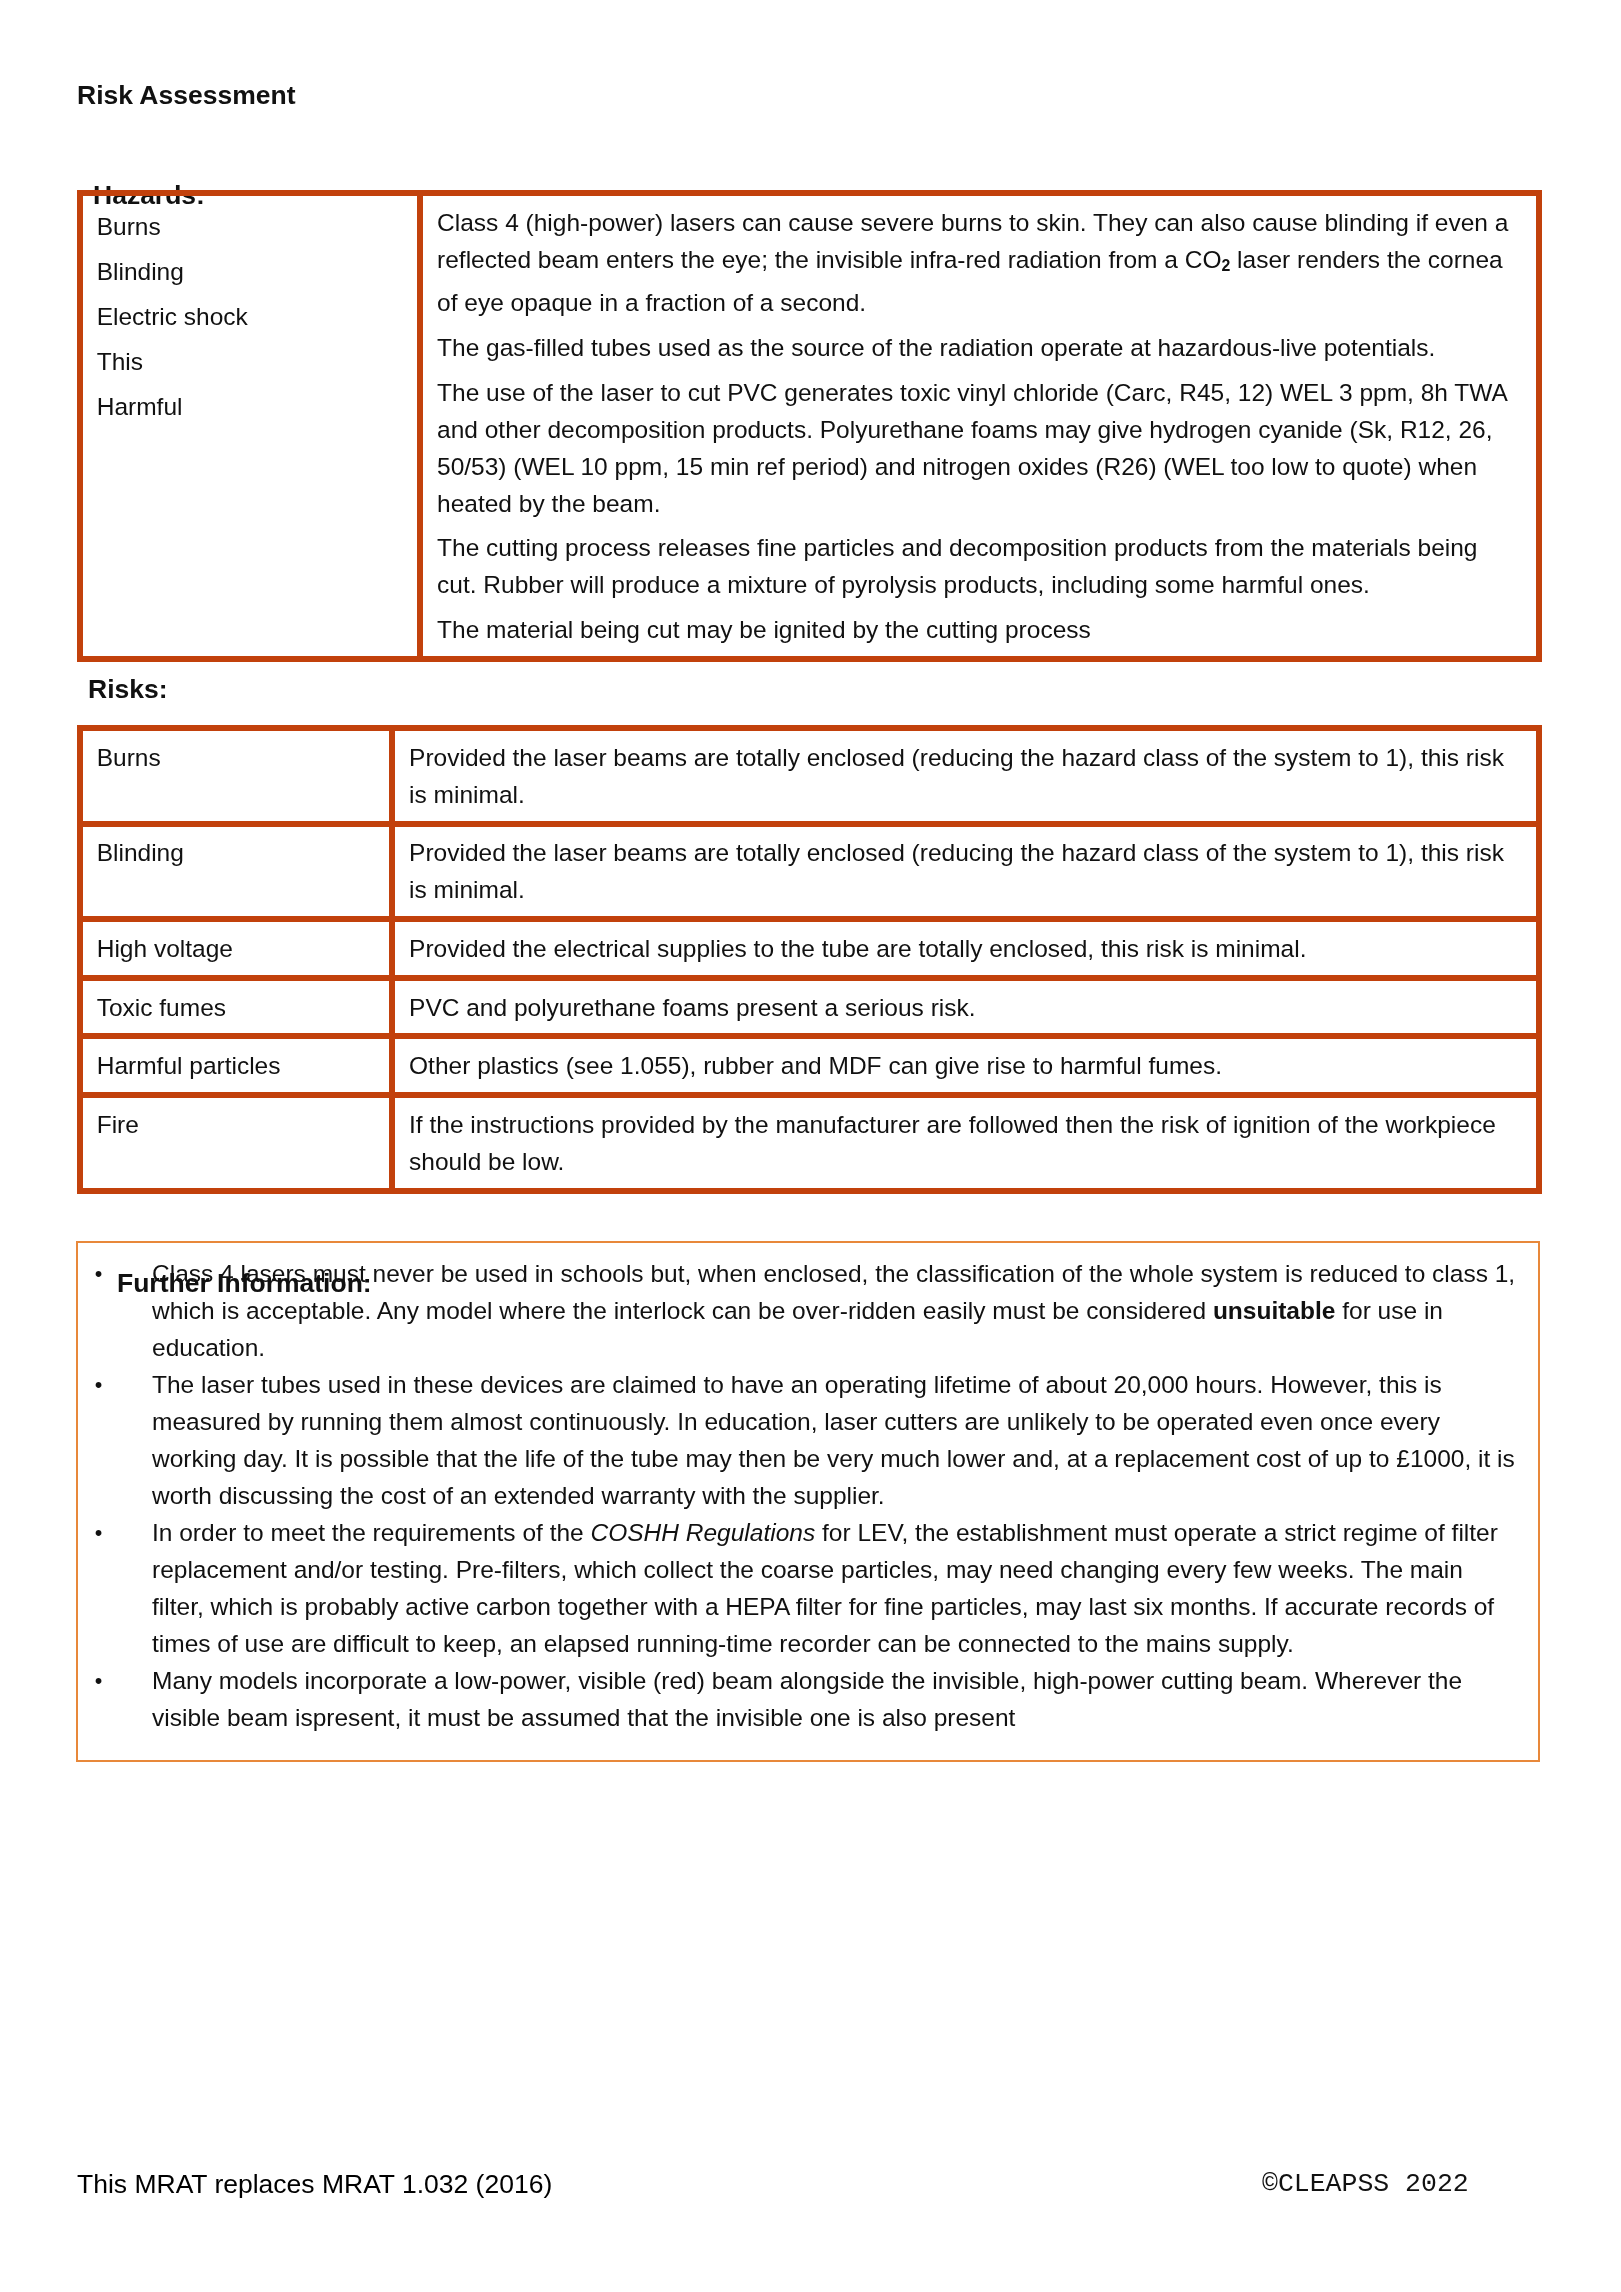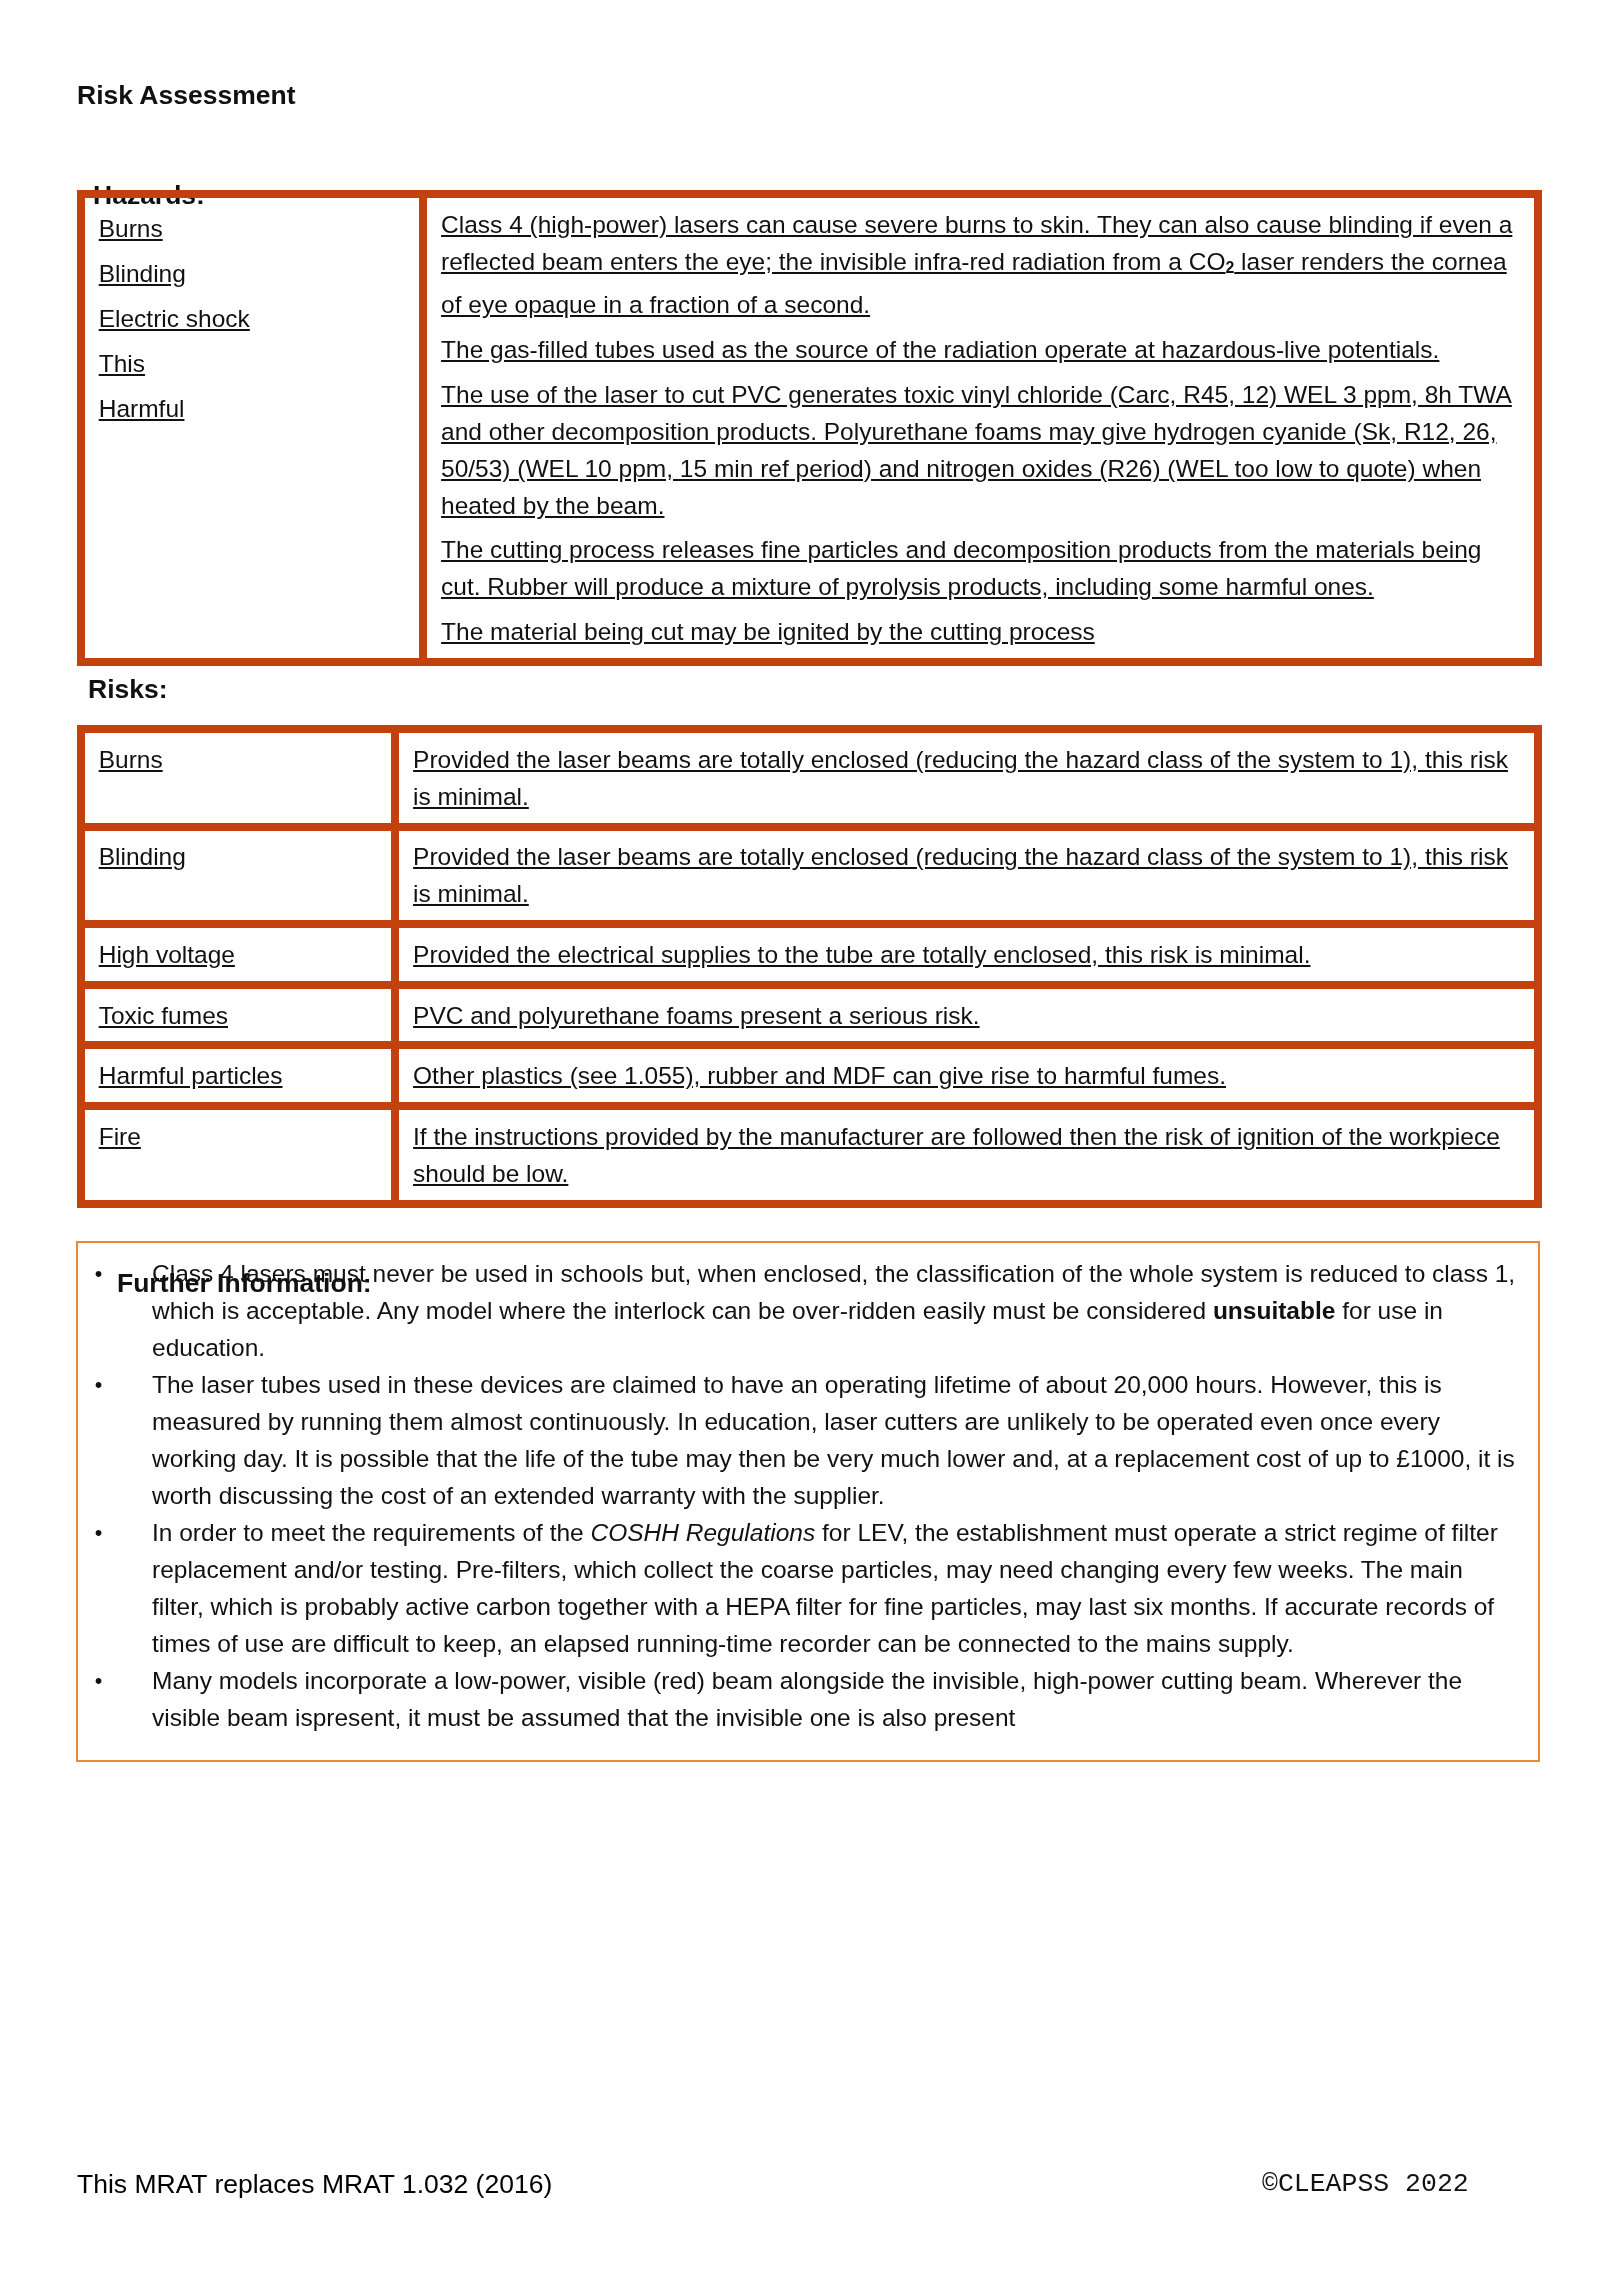--- a/index.html
+++ b/index.html
@@ -10,21 +10,21 @@
     font-size: 24.5px;
   }
   .abs { position: absolute; }
   .title { left: 77px; top: 80px; font-size: 26.5px; font-weight: bold; }
   .h2 { font-size: 26.5px; font-weight: bold; }
   .hazards-h { left: 93px; top: 145px; margin-top: 35px; }
   .risks-h { left: 88px; top: 674px; }
   .further-h { left: 77px; top: 1268px; margin-left: 40px; }
 
   table { border-collapse: collapse; table-layout: fixed; position: absolute; }
-  td { border: 8px solid #c2410c; vertical-align: top; padding: 0; text-decoration: underline; }
+  td { border: 6px solid #c2410c; vertical-align: top; padding: 0; }
 
   .haz-table { left: 77px; top: 190px; width: 1465px; height: 455px; }
   .haz-table td.col1 { width: 307px; padding: 7.8px 13.7px; }
   .haz-table td.col2 { padding: 7.8px 13.7px; }
   .haz-list div { line-height: 45px; height: 45px; }
   .haz-para { line-height: 37px; margin: 0 0 7.8px 0; }
   .haz-para:last-child { margin-bottom: 0; }
   sub { font-size: 0.65em; font-weight: bold; vertical-align: -0.2em; }
 
   .risk-table { left: 77px; top: 725px; width: 1465px; }

